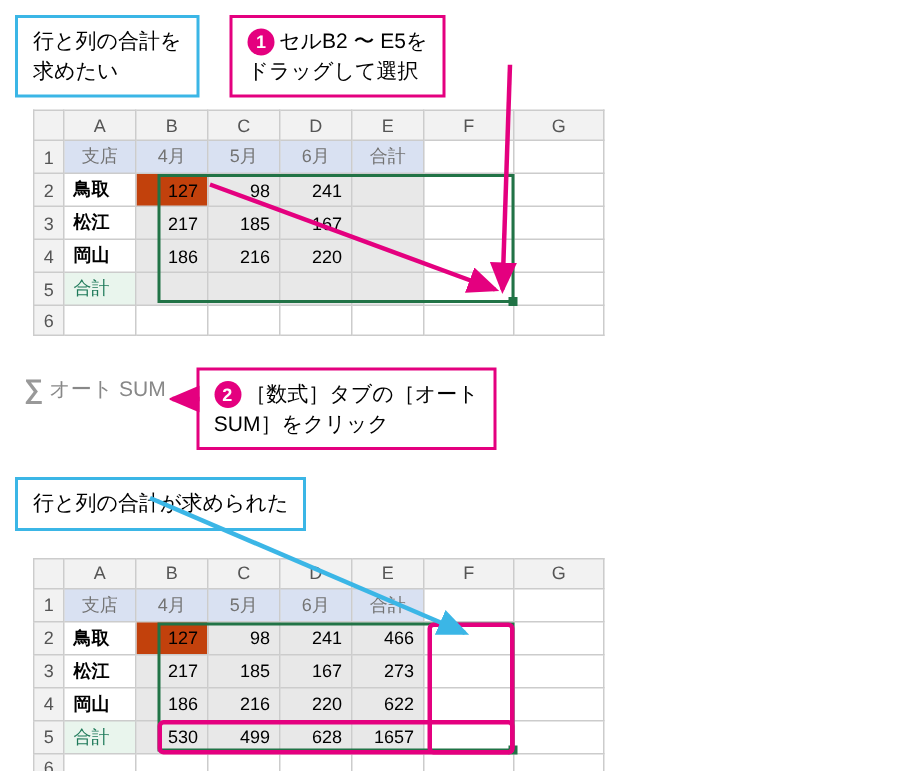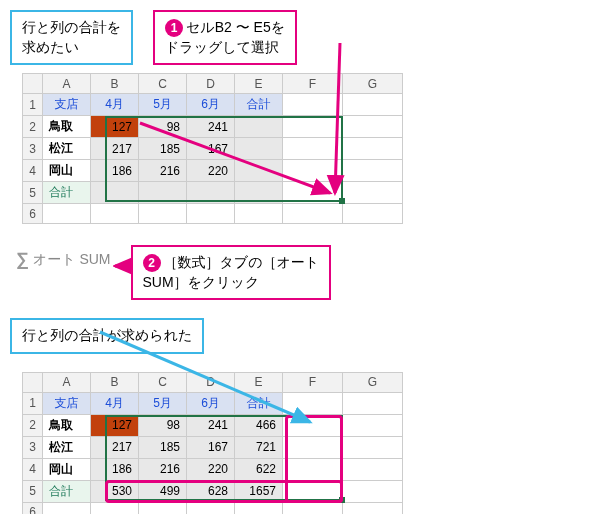--- a/index.html
+++ b/index.html
@@ -58,21 +58,21 @@
   .sheet .rowhead {
     background: #f2f2f2;
     color: #555;
     text-align: center;
     font-weight: normal;
     min-width: 20px;
   }
   .sheet td.left { text-align: left; font-weight: bold; }
   .sheet td.header-cell {
     background: #d9e1f2;
-    color: #1d4ed8;
+    color: #737373;
     text-align: center;
   }
   .sheet td.totalrow {
     color: #1f7a5a;
     background: #e9f5ed;
     text-align: left;
   }
   .sheet td.sel { background: #e8e8e8; padding-left: 13px; }
   .sheet td.selwhite { background: #c2410c; }
   .sheet-wrap { position: relative; display: inline-block; }
@@ -274,21 +274,21 @@
       <td class="sel">466</td>
       <td></td>
       <td></td>
     </tr>
     <tr>
       <td class="rowhead">3</td>
       <td class="left">松江</td>
       <td class="sel">217</td>
       <td class="sel">185</td>
       <td class="sel">167</td>
-      <td class="sel">721</td>
+      <td class="sel">273</td>
       <td></td>
       <td></td>
     </tr>
     <tr>
       <td class="rowhead">4</td>
       <td class="left">岡山</td>
       <td class="sel">186</td>
       <td class="sel">216</td>
       <td class="sel">220</td>
       <td class="sel">622</td>

